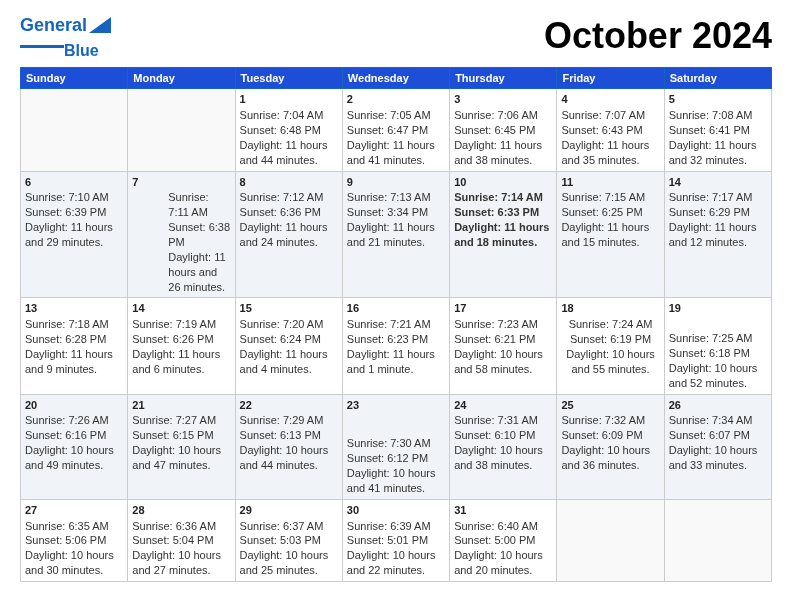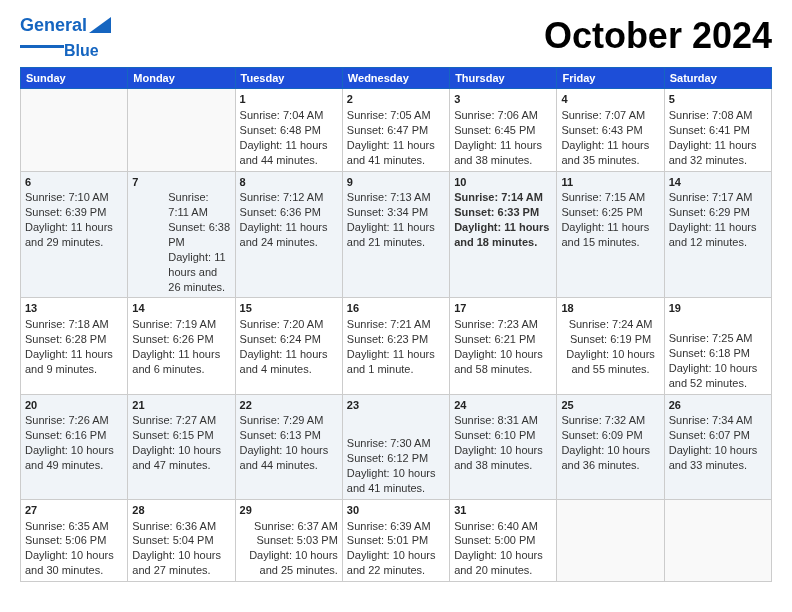--- a/index.html
+++ b/index.html
@@ -267,21 +267,21 @@
 Daylight: 10 hours and 44 minutes.</div>
           </td>
           <td>
             <span class="day-num">23</span>
             <div class="day-info" style="white-space: pre-wrap; margin-top: 24px;">Sunrise: 7:30 AM
 Sunset: 6:12 PM
 Daylight: 10 hours and 41 minutes.</div>
           </td>
           <td>
             <span class="day-num">24</span>
-            <div class="day-info" style="white-space: pre-wrap;">Sunrise: 8:31 AM
+            <div class="day-info" style="white-space: pre-wrap;">Sunrise: 7:31 AM
 Sunset: 6:10 PM
 Daylight: 10 hours and 38 minutes.</div>
           </td>
           <td>
             <span class="day-num">25</span>
             <div class="day-info" style="white-space: pre-wrap;">Sunrise: 7:32 AM
 Sunset: 6:09 PM
 Daylight: 10 hours and 36 minutes.</div>
           </td>
           <td>
@@ -299,21 +299,21 @@
 Daylight: 10 hours and 30 minutes.</div>
           </td>
           <td>
             <span class="day-num">28</span>
             <div class="day-info" style="white-space: pre-wrap;">Sunrise: 6:36 AM
 Sunset: 5:04 PM
 Daylight: 10 hours and 27 minutes.</div>
           </td>
           <td>
             <span class="day-num">29</span>
-            <div class="day-info" style="white-space: pre-wrap; text-align: right;">Sunrise: 6:37 AM
+            <div class="day-info" style="white-space: pre-wrap;">Sunrise: 6:37 AM
 Sunset: 5:03 PM
 Daylight: 10 hours and 25 minutes.</div>
           </td>
           <td>
             <span class="day-num">30</span>
             <div class="day-info" style="white-space: pre-wrap;">Sunrise: 6:39 AM
 Sunset: 5:01 PM
 Daylight: 10 hours and 22 minutes.</div>
           </td>
           <td>

